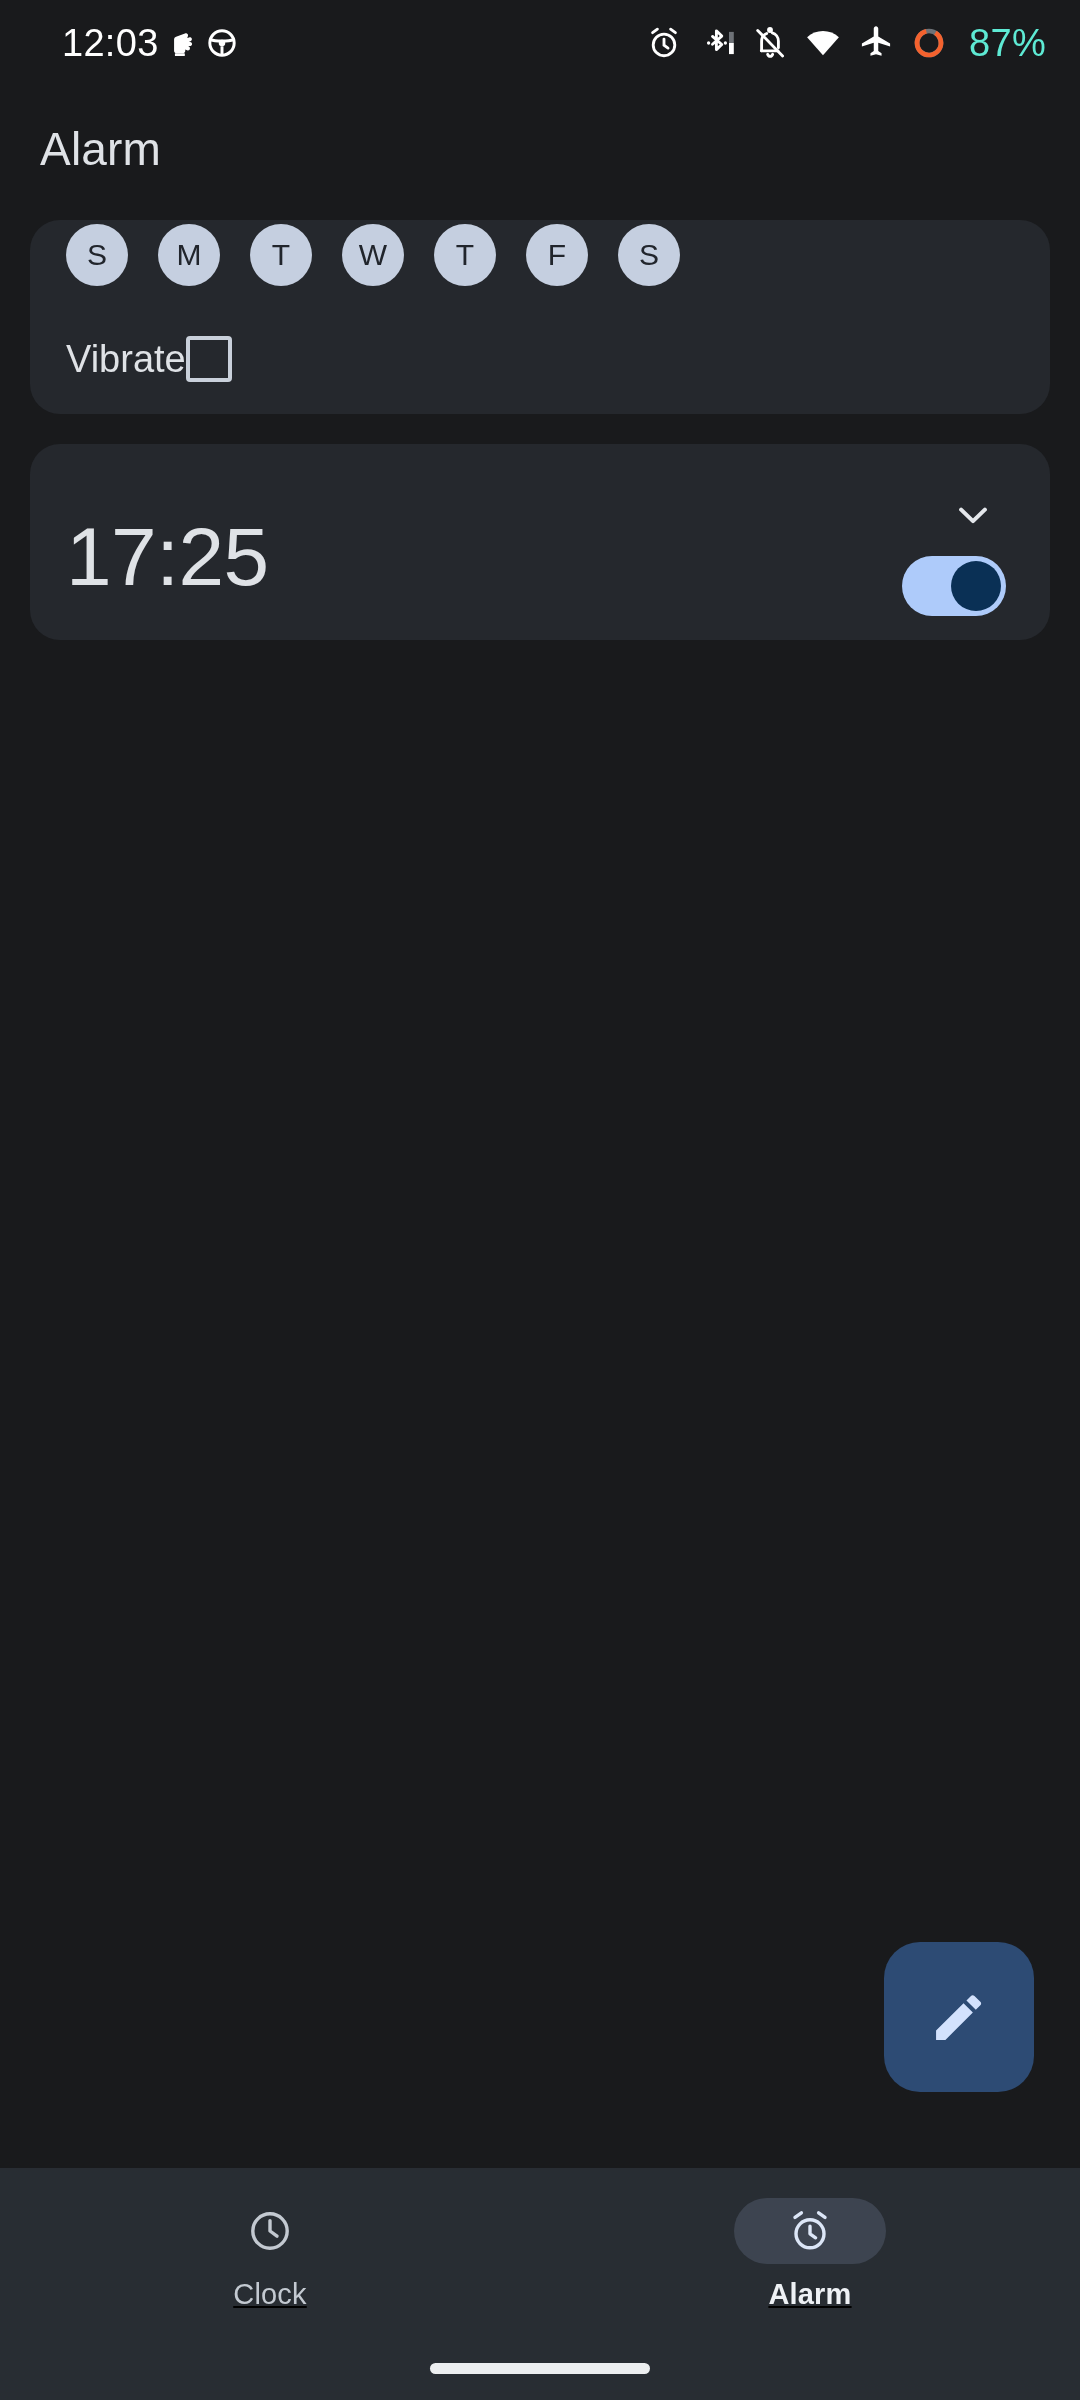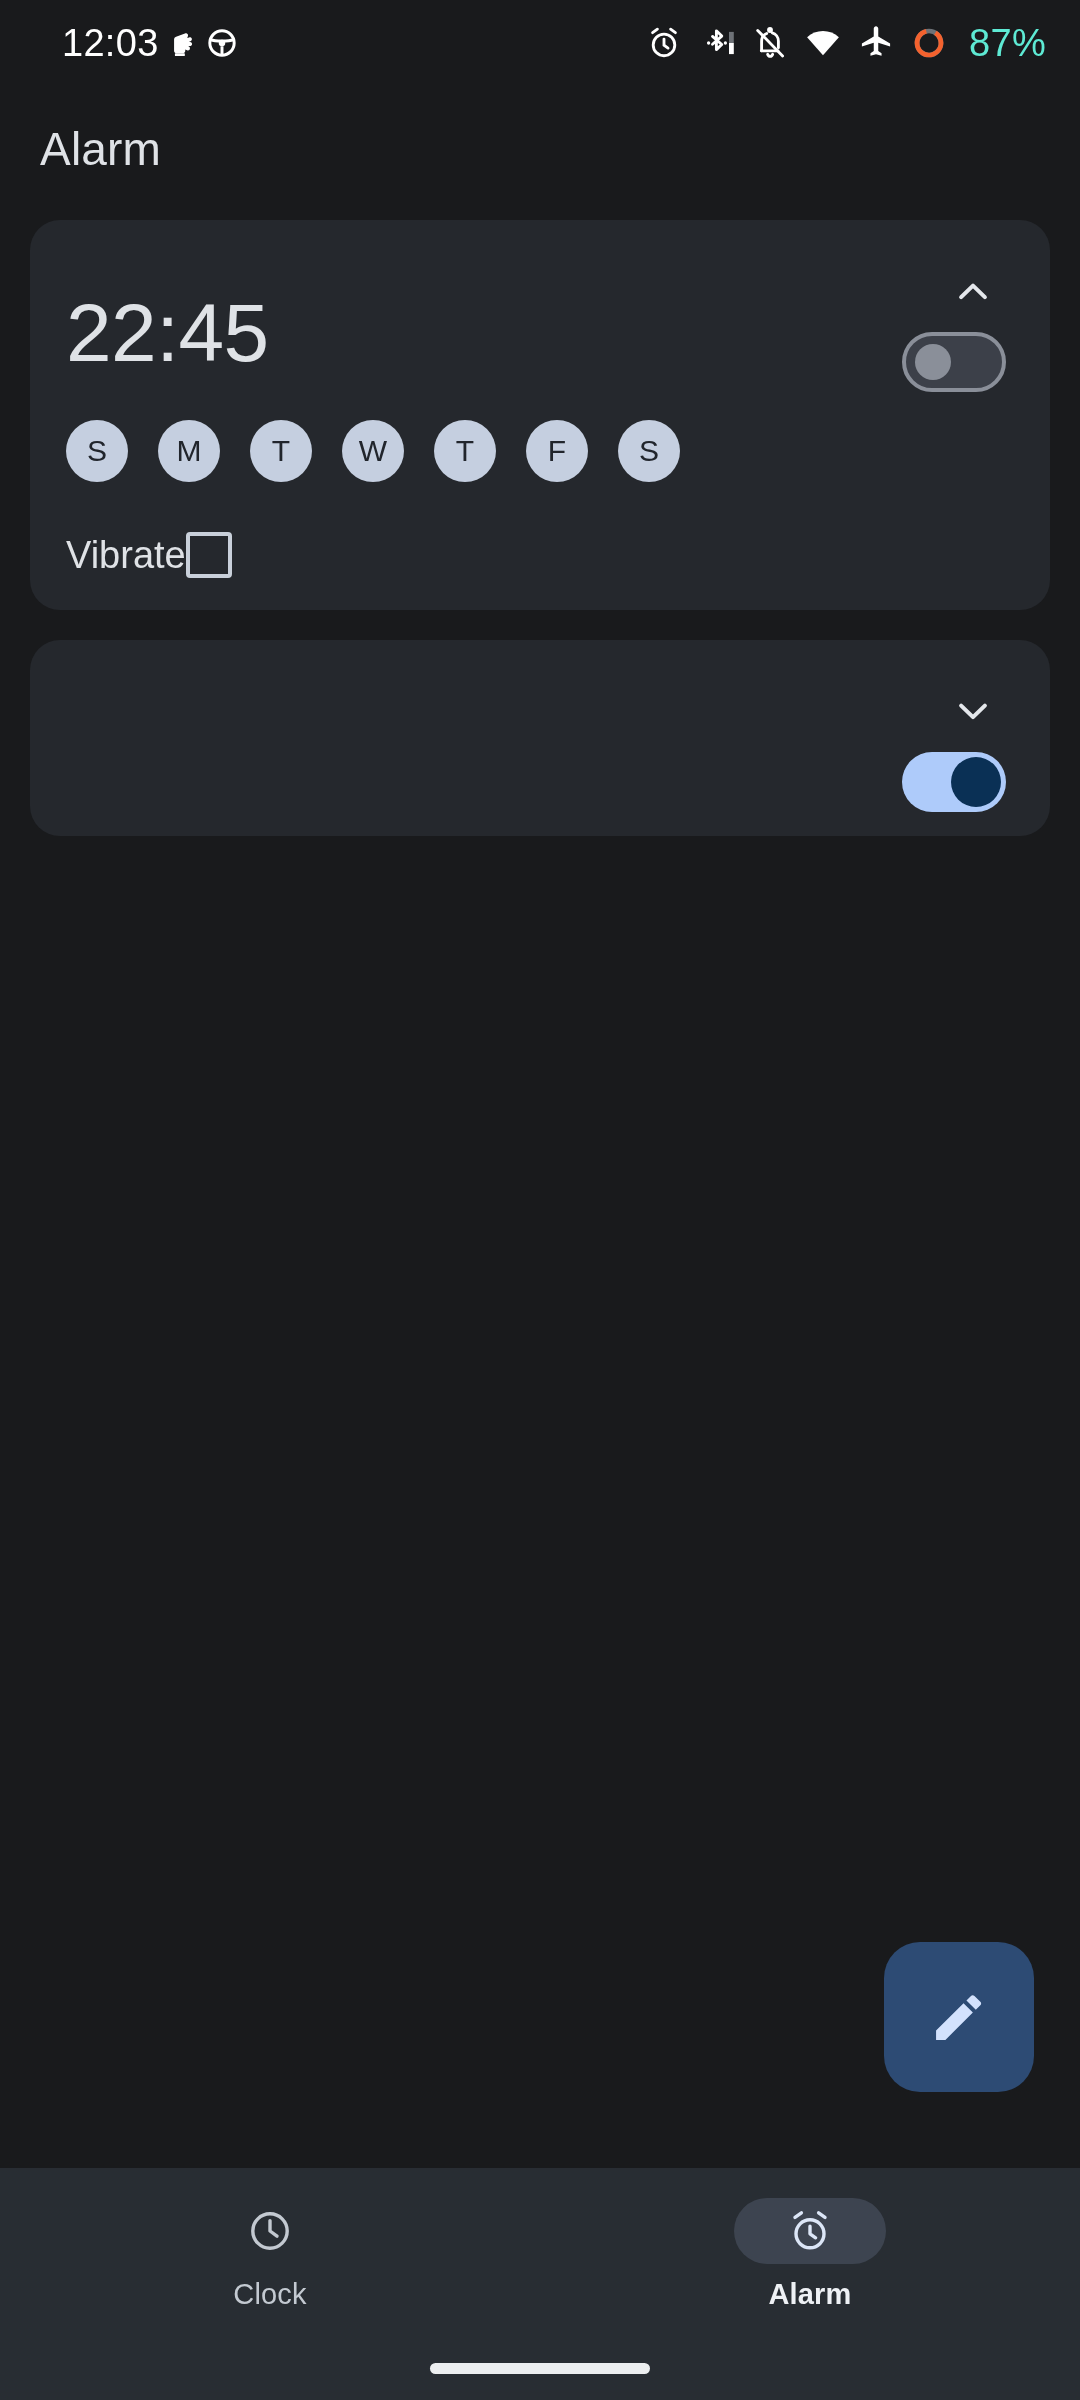--- a/index.html
+++ b/index.html
@@ -193,20 +193,21 @@
   }
 
   
   .bottom-nav {
     flex: 0 0 232px;
     height: 232px;
     background: #282d33;
     display: flex;
     align-items: flex-start;
     padding-top: 30px;
+    text-decoration: underline;
   }
   .nav-item {
     flex: 1 1 0;
     display: flex;
     flex-direction: column;
     align-items: center;
     gap: 14px;
   }
   .nav-pill {
     width: 152px;
@@ -309,50 +310,40 @@
 
       <span class="battery-pct">87%</span>
     </div>
   </div>
 
   <div class="page-title">Alarm</div>
 
   <div class="content">
 
     <div class="alarm-card card-expanded">
-      <div class="alarm-row">
-        <span class="alarm-time">22:45</span>
-
-        <svg class="chevron" viewBox="0 0 24 24">
-          <path d="M5.8 15.2L12 9.2l6.2 6" fill="none" stroke="#e4e7eb" stroke-width="2.1" stroke-linecap="round" stroke-linejoin="round"></path>
-        </svg>
-
-        <div class="toggle toggle-off">
-          <div class="knob"></div>
-        </div>
-      </div>
 
       <div class="days-row">
         <div class="day-chip">S</div>
         <div class="day-chip">M</div>
         <div class="day-chip">T</div>
         <div class="day-chip">W</div>
         <div class="day-chip">T</div>
         <div class="day-chip">F</div>
         <div class="day-chip">S</div>
       </div>
 
       <div class="vibrate-row">
         <span class="vibrate-label">Vibrate</span>
         <div class="checkbox"></div>
       </div>
     </div>
 
     <div class="alarm-card">
       <div class="alarm-row">
+        <span class="alarm-time">17:25</span>
 
         <svg class="chevron" viewBox="0 0 24 24">
           <path d="M5.8 9.2L12 15.2l6.2-6" fill="none" stroke="#e4e7eb" stroke-width="2.1" stroke-linecap="round" stroke-linejoin="round"></path>
         </svg>
 
         <div class="toggle toggle-on">
           <div class="knob"></div>
         </div>
       </div>
     </div>

